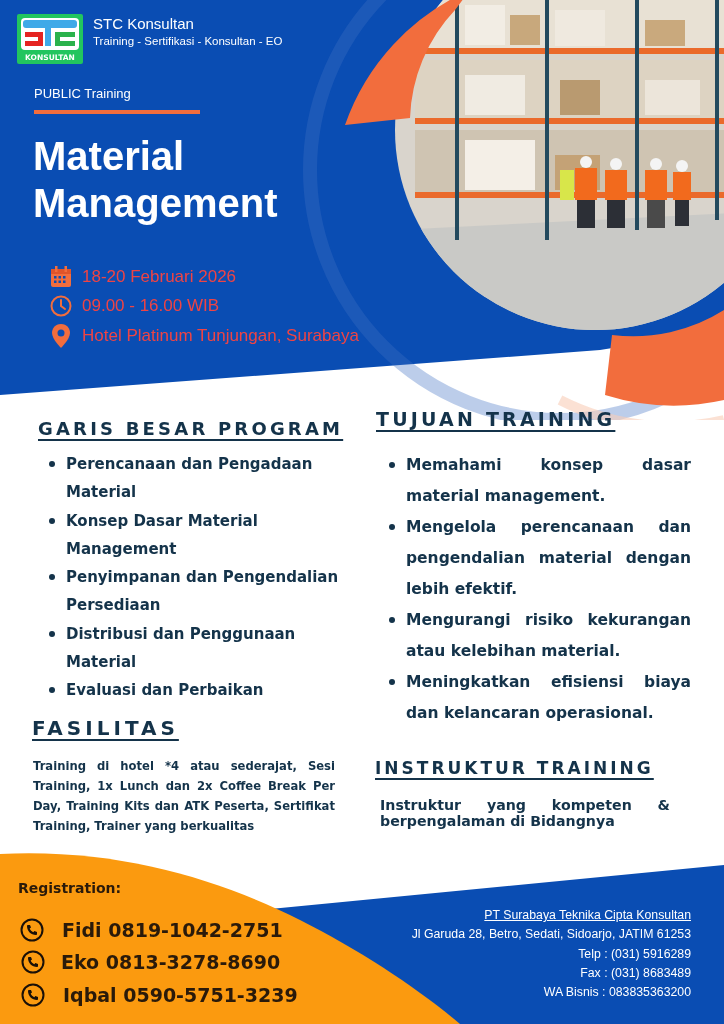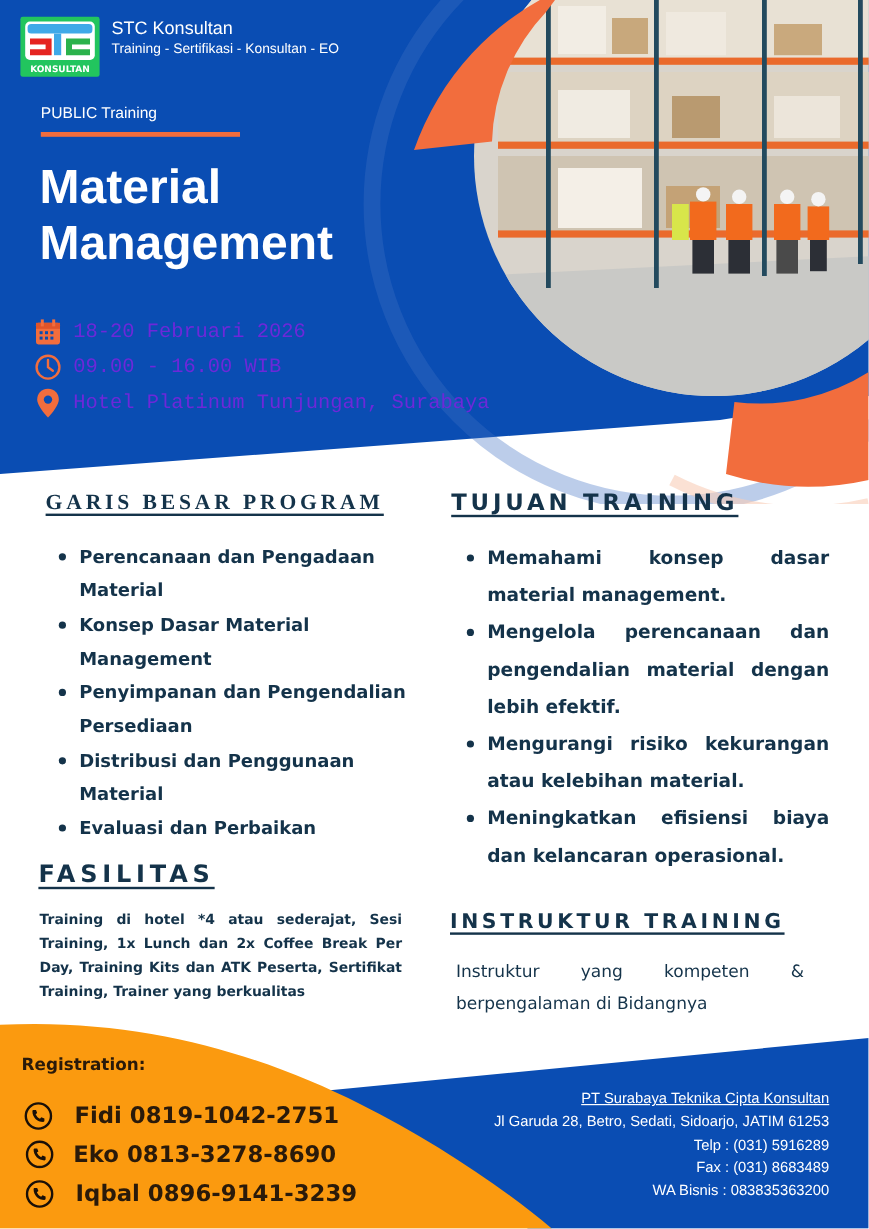--- a/index.html
+++ b/index.html
@@ -20,37 +20,37 @@
     .logo svg { display: block; }
 
     .brand-name { position: absolute; left: 93px; top: 15px; color: #ffffff; font-family: "Liberation Sans", sans-serif; font-size: 15px; }
     .brand-tagline { position: absolute; left: 93px; top: 35px; color: #ffffff; font-family: "Liberation Sans", sans-serif; font-size: 11.5px; text-align: right; }
 
     .kicker { position: absolute; left: 34px; top: 86px; color: #ffffff; font-family: "Liberation Sans", sans-serif; font-size: 13px; }
     .kicker-bar { position: absolute; left: 34px; top: 110px; width: 166px; height: 4px; background: #f26d3d; }
 
     .title { position: absolute; left: 33px; top: 133px; color: #ffffff; font-family: "Liberation Sans", sans-serif; font-weight: bold; font-size: 40px; line-height: 47px; }
 
-    .info-row { position: absolute; left: 28px; display: flex; align-items: center; color: #6d28d9; font-family: Liberation Mono, monospace; font-size: 17px; }
+    .info-row { position: absolute; left: 49px; display: flex; align-items: center; color: #ef4444; font-family: Liberation Sans, sans-serif; font-size: 17px; }
     .info-row .ico { width: 24px; height: 24px; margin-right: 9px; display: flex; align-items: center; justify-content: center; }
 
     .sec-heading { position: absolute; font-family: "DejaVu Sans", sans-serif; font-weight: bold; color: #14334a; font-size: 18px; letter-spacing: 3.2px; text-decoration: underline; text-underline-offset: 4px; text-decoration-thickness: 2px; }
 
     ul.bullets { position: absolute; list-style: none; color: #14334a; font-family: "DejaVu Sans", sans-serif; font-weight: bold; }
     ul.bullets li { position: relative; padding-left: 20px; }
     ul.bullets li::before { content: ""; position: absolute; left: 3px; width: 6px; height: 6px; border-radius: 50%; background: #14334a; }
 
     ul.garis { left: 46px; top: 450px; width: 300px; font-size: 15px; line-height: 28.3px; }
     ul.garis li::before { top: 11px; }
 
     ul.tujuan { left: 386px; top: 450px; width: 305px; font-size: 15.5px; line-height: 31px; text-align: justify; }
     ul.tujuan li::before { top: 12px; }
 
     .fasilitas-text { position: absolute; left: 33px; top: 756px; width: 302px; color: #14334a; font-family: "DejaVu Sans", sans-serif; font-weight: bold; font-size: 11.6px; line-height: 20px; text-align: justify; }
-    .instruktur-text { position: absolute; left: 380px; top: 797px; width: 290px; color: #14334a; font-family: "DejaVu Sans", sans-serif; font-weight: normal; font-size: 14.2px; line-height: 27px; text-align: justify; }
+    .instruktur-text { position: absolute; left: 380px; top: 797px; width: 290px; color: #14334a; font-family: "DejaVu Sans", sans-serif; font-weight: bold; font-size: 14.2px; line-height: 16px; text-align: justify; }
 
     .footer-bg { position: absolute; left: 0; top: 840px; width: 724px; height: 184px; }
     .footer-bg svg { display: block; }
 
     .reg-label { position: absolute; left: 18px; top: 880px; color: #2a1a0a; font-family: "DejaVu Sans", sans-serif; font-weight: bold; font-size: 14px; }
     .reg-row { position: absolute; display: flex; align-items: center; color: #2a1a0a; font-family: "DejaVu Sans", sans-serif; font-weight: bold; font-size: 19px; }
     .reg-row .phone-ico { width: 24px; height: 24px; margin-right: 18px; }
 
     .company { position: absolute; right: 33px; top: 906px; text-align: right; color: #ffffff; font-family: "Liberation Sans", sans-serif; font-size: 12.3px; line-height: 19.3px; margin-left: 36px; }
     .company .name { text-decoration: underline; }
@@ -180,21 +180,21 @@
   <div class="info-row" style="top:324px;">
     <span class="ico">
       <svg width="22" height="26" viewBox="0 0 22 26">
         <path d="M11 1 C5 1 2 5.5 2 10 C2 16 11 25 11 25 C11 25 20 16 20 10 C20 5.5 17 1 11 1 Z" fill="#f26d3d"></path>
         <circle cx="11" cy="10" r="3.5" fill="#0a4db3"></circle>
       </svg>
     </span>
     <span>Hotel Platinum Tunjungan, Surabaya</span>
   </div>
 
-  <div class="sec-heading" style="left:38px;top:408px;font-family:Liberation Serif, serif;">GARIS BESAR PROGRAM</div>
+  <div class="sec-heading" style="left:38px;top:418px;">GARIS BESAR PROGRAM</div>
   <ul class="bullets garis">
     <li>Perencanaan dan Pengadaan Material</li>
     <li>Konsep Dasar Material Management</li>
     <li>Penyimpanan dan Pengendalian Persediaan</li>
     <li>Distribusi dan Penggunaan Material</li>
     <li>Evaluasi dan Perbaikan</li>
   </ul>
 
   <div class="sec-heading" style="left:376px;top:408px;font-size:19px;">TUJUAN TRAINING</div>
   <ul class="bullets tujuan">
@@ -231,21 +231,21 @@
       <circle cx="12" cy="12" r="10.5" fill="none" stroke="#1a1008" stroke-width="2"></circle>
       <path d="M8 7 L10 7 L11 9.5 L9.7 10.5 C10.3 12 11.8 13.6 13.3 14.3 L14.4 13 L17 14 L17 16 C17 16.6 16.5 17 16 17 C11 17 7 13 7 8 C7 7.5 7.4 7 8 7 Z" fill="#1a1008"></path>
     </svg>
     <span>Eko 0813-3278-8690</span>
   </div>
   <div class="reg-row" style="left:21px;top:983px;">
     <svg class="phone-ico" viewBox="0 0 24 24">
       <circle cx="12" cy="12" r="10.5" fill="none" stroke="#1a1008" stroke-width="2"></circle>
       <path d="M8 7 L10 7 L11 9.5 L9.7 10.5 C10.3 12 11.8 13.6 13.3 14.3 L14.4 13 L17 14 L17 16 C17 16.6 16.5 17 16 17 C11 17 7 13 7 8 C7 7.5 7.4 7 8 7 Z" fill="#1a1008"></path>
     </svg>
-    <span>Iqbal 0896-9141-3239</span>
+    <span>Iqbal 0590-5751-3239</span>
   </div>
 
   <div class="company">
     <div class="name">PT Surabaya Teknika Cipta Konsultan</div>
     <div>Jl Garuda 28, Betro, Sedati, Sidoarjo, JATIM 61253</div>
     <div>Telp : (031) 5916289</div>
     <div>Fax : (031) 8683489</div>
     <div>WA Bisnis : 083835363200</div>
   </div>
 

